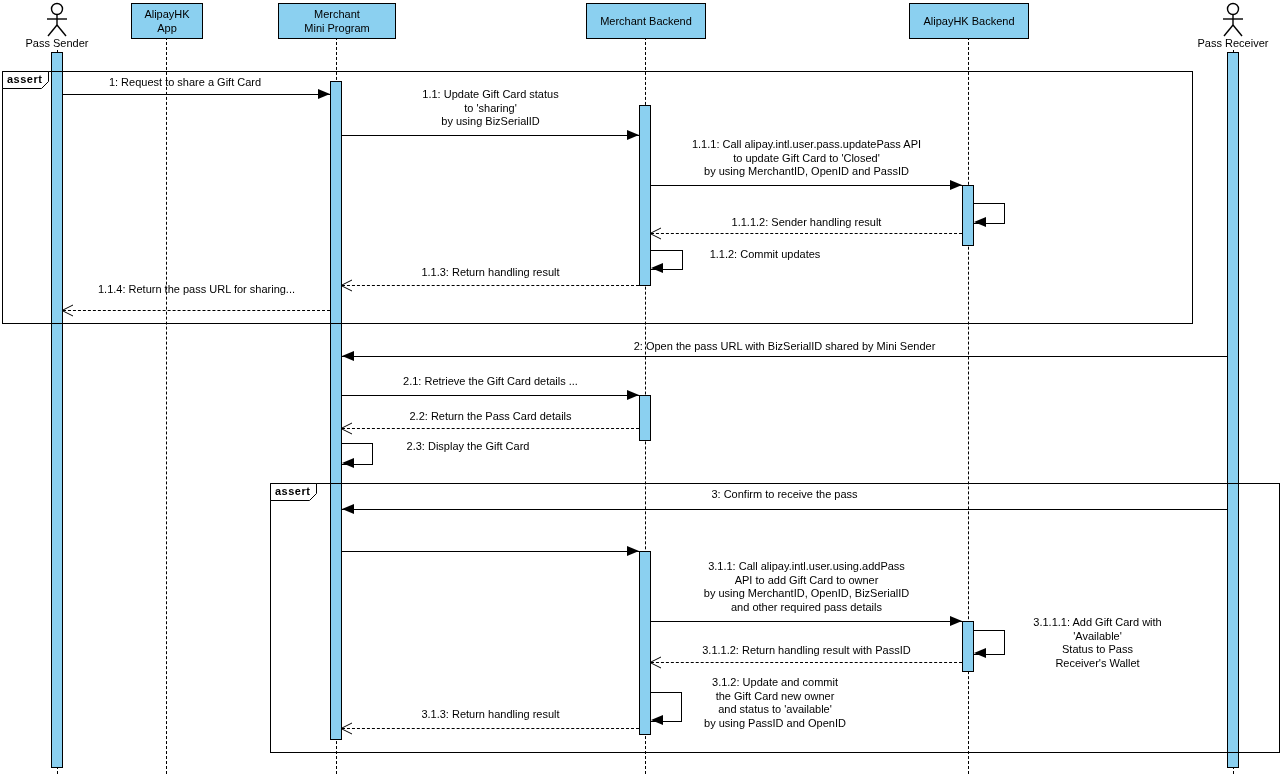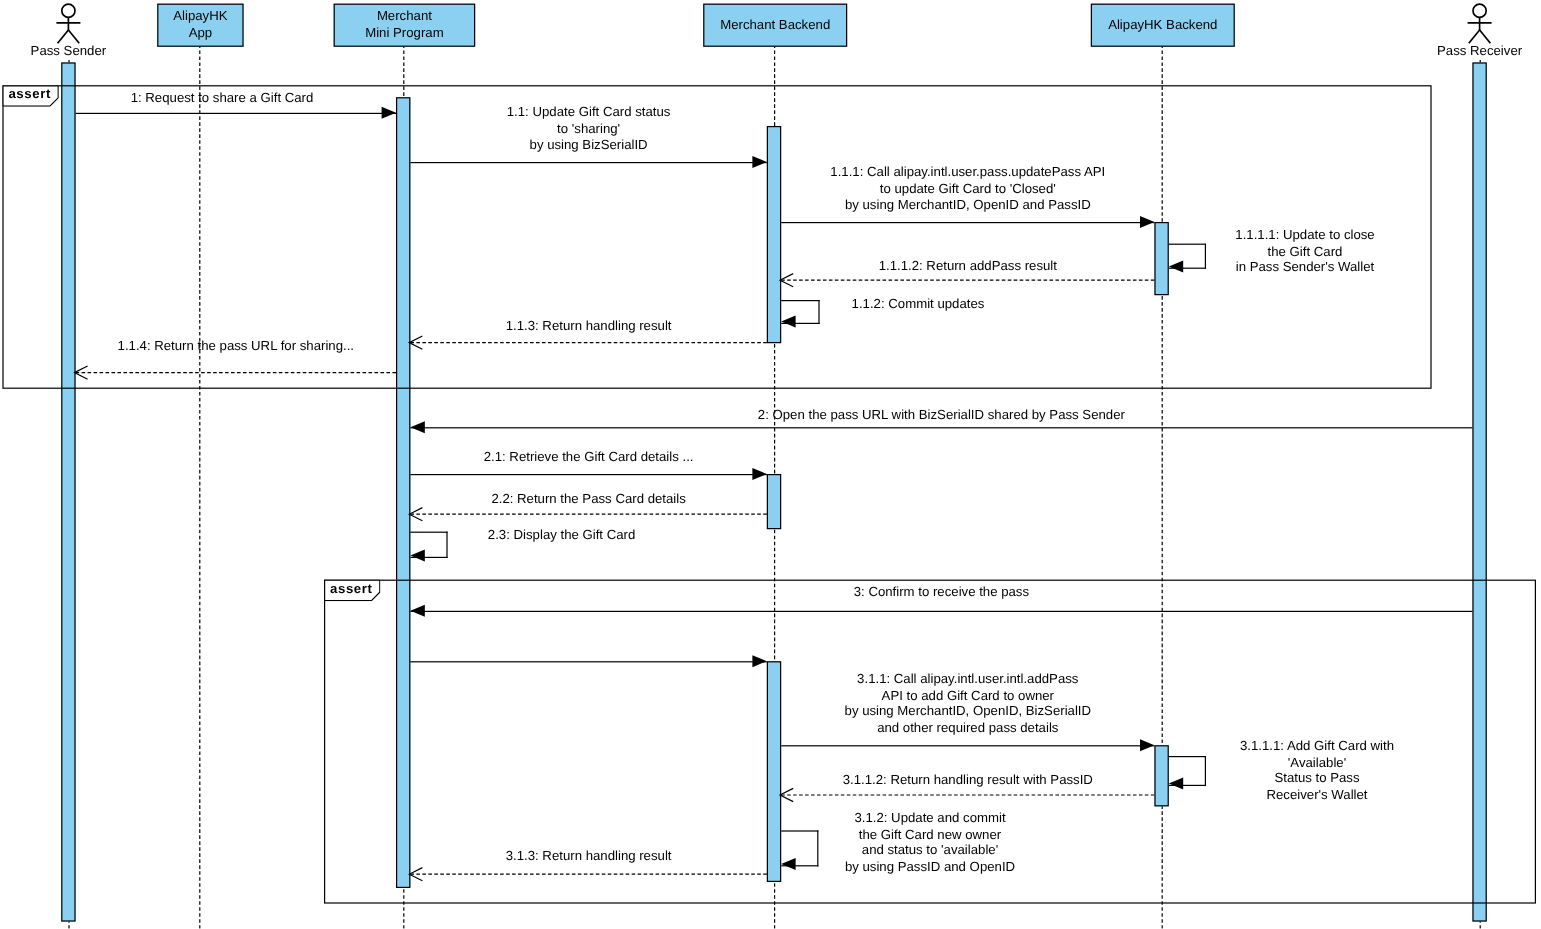--- a/index.html
+++ b/index.html
@@ -82,27 +82,24 @@
 by using BizSerialID</div>
   <div class="sline" style="left:342px;top:135px;width:297px"></div>
   <div class="ar" style="left:627px;top:130px"></div>
 
   <div class="mlabel" style="left:651px;top:138px;width:311px">1.1.1: Call alipay.intl.user.pass.updatePass API
 to update Gift Card to 'Closed'
 by using MerchantID, OpenID and PassID</div>
   <div class="sline" style="left:651px;top:185px;width:311px"></div>
   <div class="ar" style="left:950px;top:180px"></div>
 
-  <div class="mlabel" style="left:1010px;top:190px;width:155px">1.1.1.1: Update to close
-the Gift Card
-in Pass Sender's Wallet</div>
   <div class="loop" style="left:974px;top:203px;width:30px;height:19px"></div>
   <div class="al" style="left:974px;top:217px"></div>
 
-  <div class="mlabel" style="left:651px;top:216px;width:311px">1.1.1.2: Return addPass result</div>
+  <div class="mlabel" style="left:651px;top:216px;width:311px">1.1.1.2: Sender handling result</div>
   <div class="dline" style="left:651px;top:233px;width:311px"></div>
   <svg class="openl" style="left:649px;top:227px" width="13" height="13">
       <path d="M12,1 L1,6.5 L12,12" fill="none" stroke="#000"></path>
     </svg>
 
   <div class="mlabel la" style="left:690px;top:248px;width:150px">1.1.2: Commit updates</div>
   <div class="loop" style="left:651px;top:250px;width:31px;height:18px"></div>
   <div class="al" style="left:651px;top:263px"></div>
 
   <div class="mlabel" style="left:342px;top:266px;width:297px">1.1.3: Return handling result</div>
@@ -110,21 +107,21 @@
   <svg class="openl" style="left:340px;top:279px" width="13" height="13">
       <path d="M12,1 L1,6.5 L12,12" fill="none" stroke="#000"></path>
     </svg>
 
   <div class="mlabel" style="left:63px;top:283px;width:267px">1.1.4: Return the pass URL for sharing...</div>
   <div class="dline" style="left:63px;top:310px;width:267px"></div>
   <svg class="openl" style="left:61px;top:304px" width="13" height="13">
       <path d="M12,1 L1,6.5 L12,12" fill="none" stroke="#000"></path>
     </svg>
 
-  <div class="mlabel" style="left:342px;top:340px;width:885px">2: Open the pass URL with BizSerialID shared by Pass Sender</div>
+  <div class="mlabel" style="left:342px;top:340px;width:885px">2: Open the pass URL with BizSerialID shared by Mini Sender</div>
   <div class="sline" style="left:342px;top:356px;width:885px"></div>
   <div class="al" style="left:342px;top:351px"></div>
 
   <div class="mlabel" style="left:342px;top:375px;width:297px">2.1: Retrieve the Gift Card details ...</div>
   <div class="sline" style="left:342px;top:395px;width:297px"></div>
   <div class="ar" style="left:627px;top:390px"></div>
 
   <div class="mlabel" style="left:342px;top:410px;width:297px">2.2: Return the Pass Card details</div>
   <div class="dline" style="left:342px;top:428px;width:297px"></div>
   <svg class="openl" style="left:340px;top:422px" width="13" height="13">
@@ -135,21 +132,21 @@
   <div class="loop" style="left:342px;top:443px;width:30px;height:20px"></div>
   <div class="al" style="left:342px;top:458px"></div>
 
   <div class="mlabel" style="left:342px;top:488px;width:885px">3: Confirm to receive the pass</div>
   <div class="sline" style="left:342px;top:509px;width:885px"></div>
   <div class="al" style="left:342px;top:504px"></div>
 
   <div class="sline" style="left:342px;top:551px;width:297px"></div>
   <div class="ar" style="left:627px;top:546px"></div>
 
-  <div class="mlabel" style="left:651px;top:560px;width:311px">3.1.1: Call alipay.intl.user.intl.addPass
+  <div class="mlabel" style="left:651px;top:560px;width:311px">3.1.1: Call alipay.intl.user.using.addPass
 API to add Gift Card to owner
 by using MerchantID, OpenID, BizSerialID
 and other required pass details</div>
   <div class="sline" style="left:651px;top:621px;width:311px"></div>
   <div class="ar" style="left:950px;top:616px"></div>
 
   <div class="mlabel" style="left:1010px;top:616px;width:175px">3.1.1.1: Add Gift Card with
 'Available'
 Status to Pass
 Receiver's Wallet</div>

